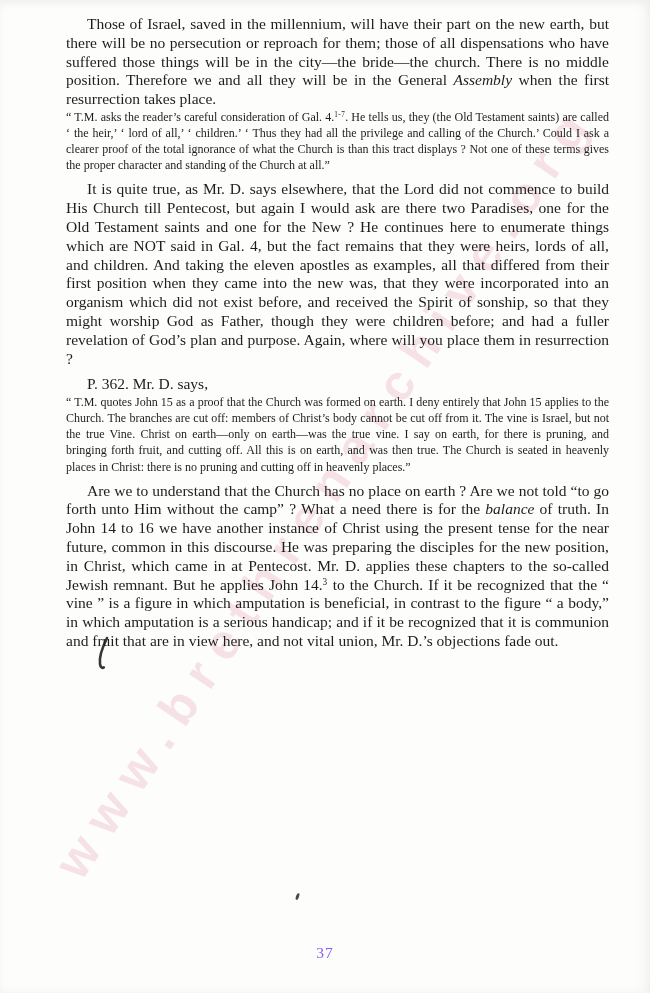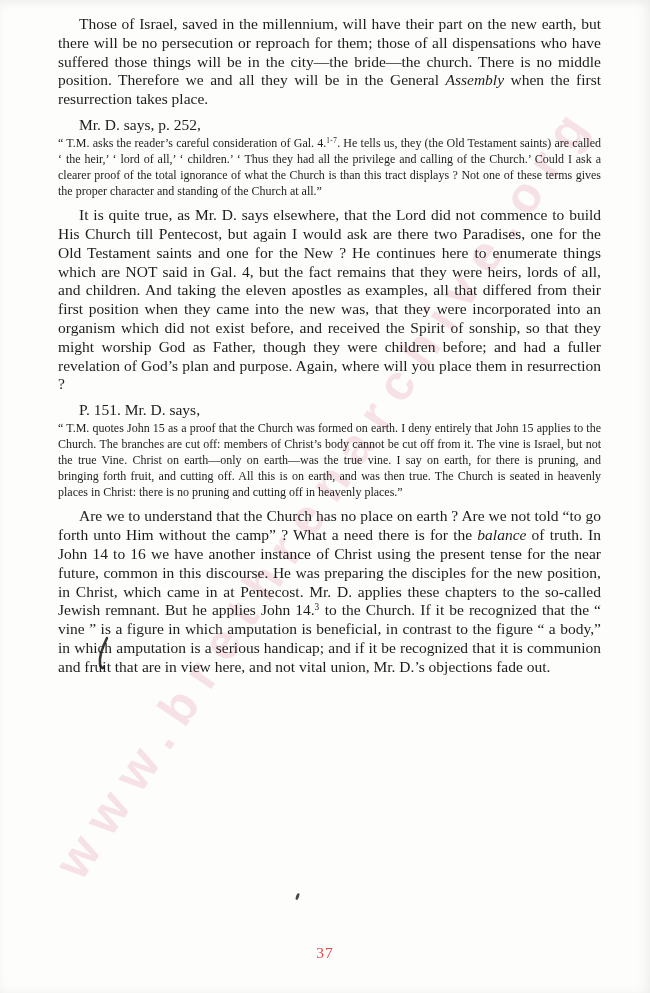--- a/index.html
+++ b/index.html
@@ -11,21 +11,21 @@
     margin: 0 auto;
     background: #fdfdfb;
     color: #1d1d1d;
     font-family: "Liberation Serif", "DejaVu Serif", serif;
     overflow: hidden;
     box-shadow: inset -5px 0 12px rgba(0,0,0,0.045), inset 0 4px 9px rgba(0,0,0,0.03);
   }
   .text-block {
     position: absolute;
     top: 15px;
-    left: 58px;
+    left: 66px;
     width: 543px;
   }
   .text-block p { margin: 0; text-align: justify; }
   p.body {
     font-size: 15.5px;
     line-height: 18.8px;
     text-indent: 21px;
     margin-top: 7px;
   }
   p.body:first-child { margin-top: 0; }
@@ -72,38 +72,37 @@
     opacity: 0.85;
   }
   .page-number {
     position: absolute;
     left: 0;
     right: 0;
     top: 944px;
     text-align: center;
     font-size: 15.5px;
     letter-spacing: 1px;
-    color: #ef4444;
+    color: #8b5cf6;
   }
 </style>
 </head>
 <body>
 
 <div class="page">
 
   <div class="watermark">
     <span>www.brethrenarchive.org</span>
   </div>
 
   <div class="text-block">
       <p class="body">Those of Israel, saved in the millennium, will have their part on the new earth, but there will be no persecution or reproach for them; those of all dispensations who have suffered those things will be in the city—the bride—the church.  There is no middle position.  Therefore we and all they will be in the General <i>Assembly</i> when the first resurrection takes place.</p>
-      <p class="body">Mr. D. says, p. 252,</p>
       <p class="quote">“ T.M. asks the reader’s careful consideration of Gal. 4.<sup>1-7</sup>.  He tells us, they (the Old Testament saints) are called ‘ the heir,’ ‘ lord of all,’ ‘ children.’ ‘ Thus they had all the privilege and calling of the Church.’  Could I ask a clearer proof of the total ignorance of what the Church is than this tract displays ?  Not one of these terms gives the proper character and standing of the Church at all.”</p>
       <p class="body">It is quite true, as Mr. D. says elsewhere, that the Lord did not commence to build His Church till Pentecost, but again I would ask are there two Paradises, one for the Old Testament saints and one for the New ?  He continues here to enumerate things which are NOT said in Gal. 4, but the fact remains that they were heirs, lords of all, and children.  And taking the eleven apostles as examples, all that differed from their first position when they came into the new was, that they were incorporated into an organism which did not exist before, and received the Spirit of sonship, so that they might worship God as Father, though they were children before; and had a fuller revelation of God’s plan and purpose.  Again, where will you place them in resurrection ?</p>
-      <p class="body">P. 151. Mr. D. says,</p>
+      <p class="body">P. 362. Mr. D. says,</p>
       <p class="quote">“ T.M. quotes John 15 as a proof that the Church was formed on earth.  I deny entirely that John 15 applies to the Church.  The branches are cut off: members of Christ’s body cannot be cut off from it.  The vine is Israel, but not the true Vine.  Christ on earth—only on earth—was the true vine.  I say on earth, for there is pruning, and bringing forth fruit, and cutting off.  All this is on earth, and was then true.  The Church is seated in heavenly places in Christ: there is no pruning and cutting off in heavenly places.”</p>
       <p class="body">Are we to understand that the Church has no place on earth ?  Are we not told “to go forth unto Him without the camp” ?  What a need there is for the <i>balance</i> of truth.  In John 14 to 16 we have another instance of Christ using the present tense for the near future, common in this discourse. He was preparing the disciples for the new position, in Christ, which came in at Pentecost.  Mr. D. applies these chapters to the so-called Jewish remnant.  But he applies John 14.<sup>3</sup> to the Church. If it be recognized that the “ vine ” is a figure in which amputation is beneficial, in contrast to the figure “ a body,” in which amputation is a serious handicap; and if it be recognized that it is communion and fruit that are in view here, and not vital union, Mr. D.’s objections fade out.</p>
     </div>
 
   <svg class="ink-mark-1" width="20" height="36" viewBox="0 0 20 36" aria-hidden="true">
     <path d="M15 2 C11 10, 7 20, 8 28 C8.4 31.2, 10.2 32.6, 11.8 31.4" fill="none" stroke="#1b1b1b" stroke-width="2.6" stroke-linecap="round" opacity="0.88"></path>
   </svg>
 
   <div class="ink-speck"></div>
 

